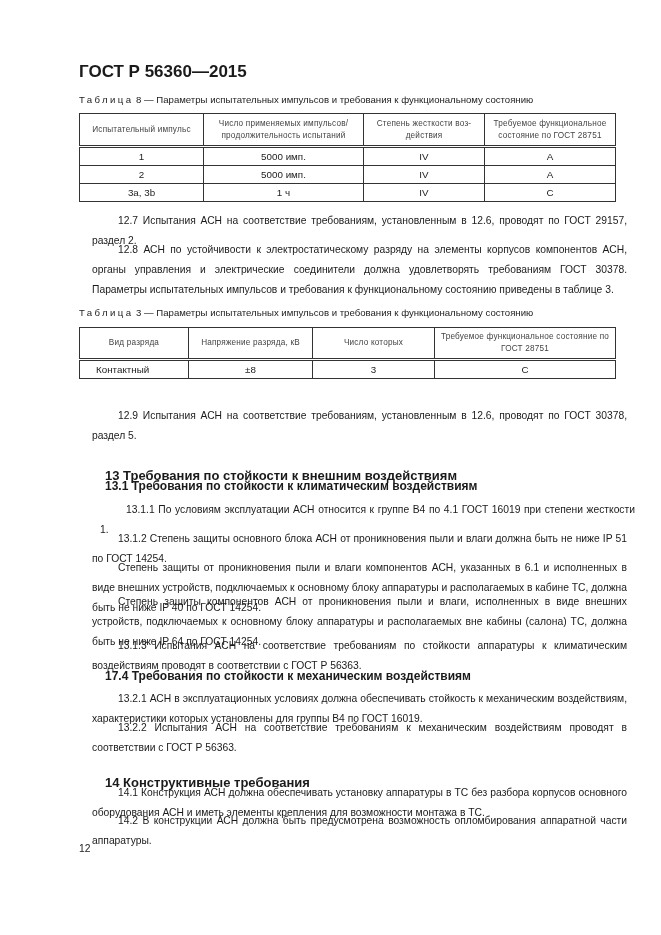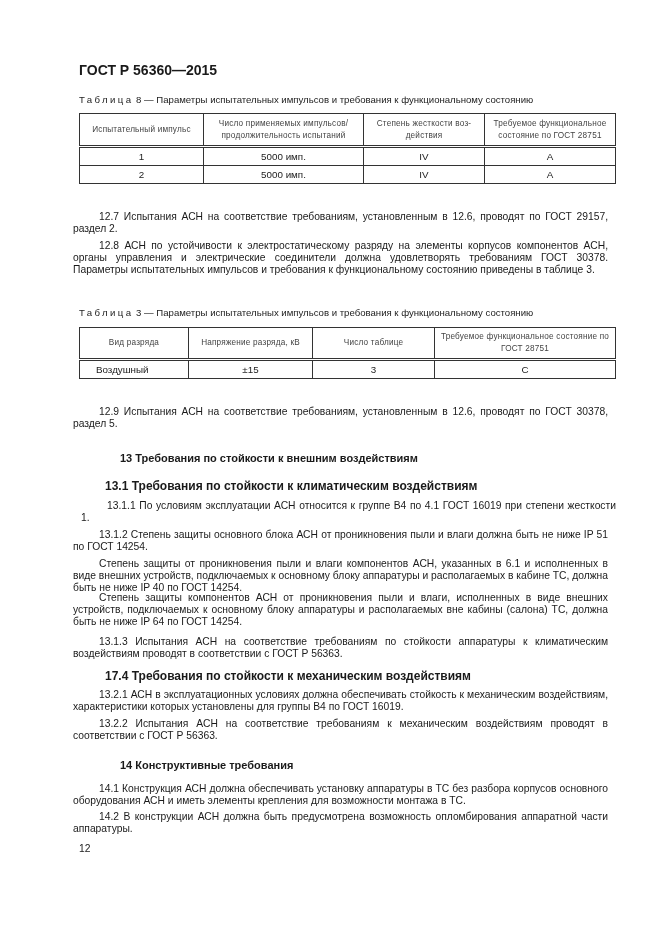--- a/index.html
+++ b/index.html
@@ -1,34 +1,34 @@
 <!DOCTYPE html>
 <html><head>
 <meta charset="utf-8">
 <style>
   html, body { margin:0; padding:0; background:#ffffff; }
   body { width:661px; height:935px; position:relative; overflow:hidden;
          font-family:"Liberation Sans", sans-serif; color:#1a1a1a; }
   .abs { position:absolute; }
-  .hdr { left:79px; top:62px; font-size:14px; font-weight:bold; }
+  .hdr { left:79px; top:62px; font-size:17px; font-weight:bold; }
   .cap { left:79px; font-size:9.6px; color:#222; white-space:nowrap; }
   .cap .sp { letter-spacing:2.4px; }
   table.t { position:absolute; left:79px; width:536px; border-collapse:collapse; table-layout:fixed; }
   table.t td, table.t th { border:1px solid #333; text-align:center; vertical-align:middle; padding:0 4px; }
   table.t th { font-weight:normal; font-size:8.2px; color:#444; line-height:12px; letter-spacing:0.2px; }
   table.t td { font-size:9.8px; color:#222; height:17px; }
   table.t thead tr th { border-bottom:3px double #333; }
   #t2 { top:113px; }
   #t2 thead th { height:31px; }
   #t3 { top:327px;border-radius:14px; }
   #t3 thead th { height:30px; }
   #t3 td.l { text-align:left; padding-left:16px; }
-  .p { left:73px; width:535px; font-size:10.3px; line-height:12px; text-align:justify; color:#1a1a1a; }
+  .p { left:92px; width:535px; font-size:10.3px; line-height:20px; text-align:justify; color:#1a1a1a; }
   .p .ind { display:inline-block; width:26px; }
-  .h1 { left:120px; font-size:11px; font-weight:bold; }
+  .h1 { left:105px; font-size:13px; font-weight:bold;margin-top:16px; }
   .h2 { left:105px; font-size:12px; font-weight:bold; }
   .pg { left:79px; top:843px; font-size:10.3px; }
 </style>
 </head>
 <body>
 
 <div class="abs hdr">ГОСТ Р 56360—2015</div>
 
 <div class="abs cap" style="top:94px;"><span class="sp">Таблица</span><span> 8 — Параметры испытательных импульсов и требования к функциональному состоянию</span></div>
 
@@ -53,47 +53,53 @@
       <td>5000 имп.</td>
       <td>IV</td>
       <td>A</td>
     </tr>
     <tr>
       <td>2</td>
       <td>5000 имп.</td>
       <td>IV</td>
       <td>A</td>
     </tr>
+    <tr>
+      <td>3a, 3b</td>
+      <td>1 ч</td>
+      <td>IV</td>
+      <td>C</td>
+    </tr>
   </tbody>
 </table>
 
 <div class="abs p" style="top:211px;"><span class="ind"></span><span>12.7 Испытания АСН на соответствие требованиям, установленным в 12.6, проводят по ГОСТ 29157, раздел 2.</span></div>
 <div class="abs p" style="top:240px;"><span class="ind"></span><span>12.8 АСН по устойчивости к электростатическому разряду на элементы корпусов компонентов АСН, органы управления и электрические соединители должна удовлетворять требованиям ГОСТ 30378. Параметры испытательных импульсов и требования к функциональному состоянию приведены в таблице 3.</span></div>
 
 <div class="abs cap" style="top:307px;"><span class="sp">Таблица</span><span> 3 — Параметры испытательных импульсов и требования к функциональному состоянию</span></div>
 
 <table class="t" id="t3">
   <colgroup>
       <col style="width:109px">
       <col style="width:124px">
       <col style="width:122px">
       <col style="width:181px">
     </colgroup>
   <thead>
     <tr>
       <th>Вид разряда</th>
       <th>Напряжение разряда, кВ</th>
-      <th>Число таблице</th>
+      <th>Число которых</th>
       <th>Требуемое функциональное состояние по ГОСТ 28751</th>
     </tr>
   </thead>
   <tbody>
     <tr>
-      <td class="l">Воздушный</td>
-      <td>±15</td>
+      <td class="l">Контактный</td>
+      <td>±8</td>
       <td>3</td>
       <td>C</td>
     </tr>
   </tbody>
 </table>
 
 <div class="abs p" style="top:406px;"><span class="ind"></span><span>12.9 Испытания АСН на соответствие требованиям, установленным в 12.6, проводят по ГОСТ 30378, раздел 5.</span></div>
 
 <div class="abs h1" style="top:452px;">13 Требования по стойкости к внешним воздействиям</div>
 <div class="abs h2" style="top:479px;">13.1 Требования по стойкости к климатическим воздействиям</div>

